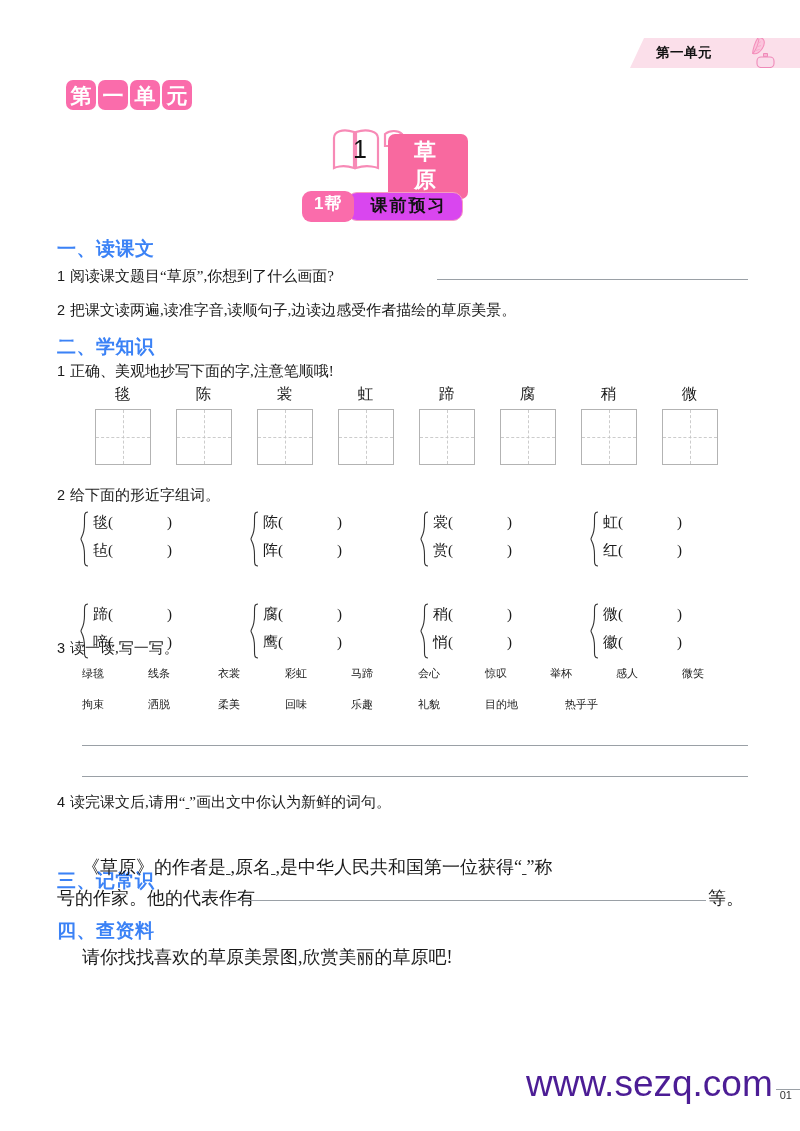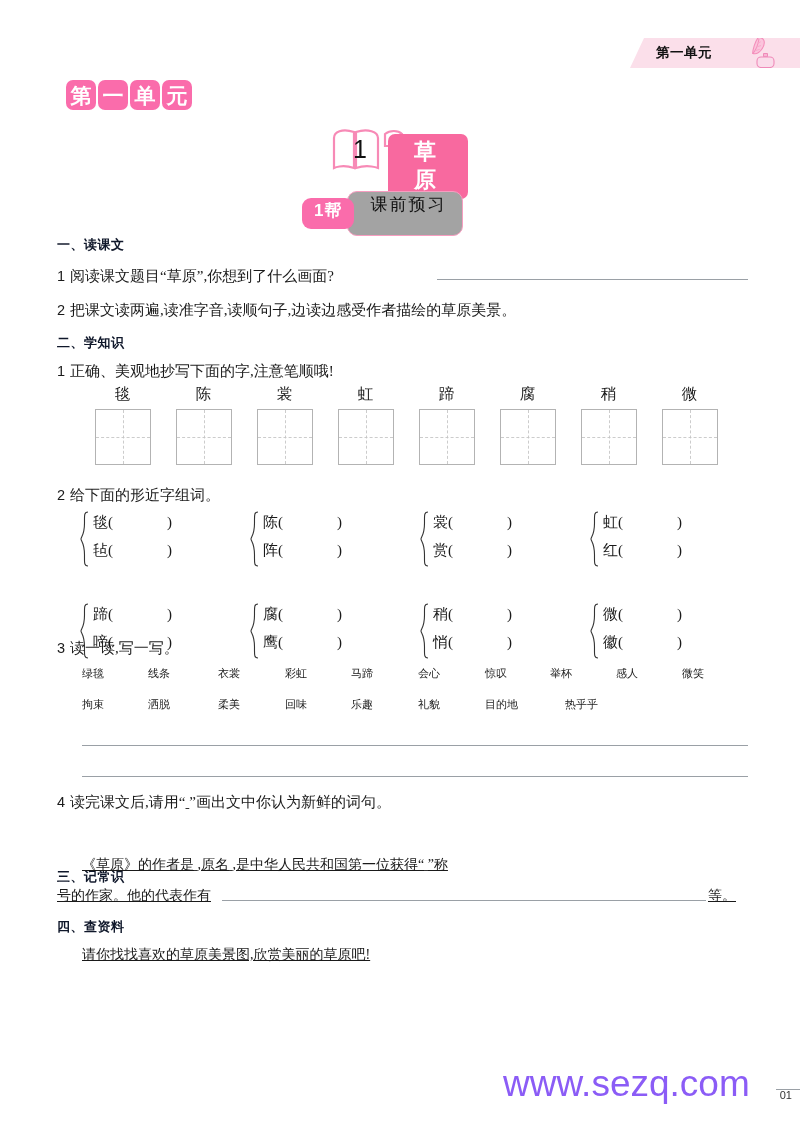--- a/index.html
+++ b/index.html
@@ -61,38 +61,38 @@
   .sub-row { position: absolute; left: 302px; top: 191px; display: flex; align-items: center; }
   .help-pill {
     background: #fa6cab; color: #fff; border-radius: 9px;
     font-family: "Liberation Sans", sans-serif; font-weight: bold;
     font-size: 17px; padding: 2px 12px 7px 12px; line-height: 1.3;
     letter-spacing: 1px; position: relative; z-index: 2;
   }
   .prep-pill {
     margin-left: -7px;
     border: 1.6px solid #f79dc0; border-radius: 10px;
-    background: #a3a3a3; color: #111;
-    font-family: "Liberation Sans", sans-serif; font-weight: normal;
-    font-size: 17px; padding: 2px 16px 19px 22px; line-height: 1.3;
+    background: #d946ef; color: #111;
+    font-family: "Liberation Sans", sans-serif; font-weight: bold;
+    font-size: 17px; padding: 2px 16px 3px 22px; line-height: 1.3;
     letter-spacing: 2px;
   }
 
   
   .sec-head {
     position: absolute; left: 57px;
-    color: #0f172a; font-family: "Liberation Sans", sans-serif;
-    font-weight: bold; font-size: 13px; letter-spacing: .5px;
+    color: #3b82f6; font-family: "Liberation Sans", sans-serif;
+    font-weight: bold; font-size: 19px; letter-spacing: .5px;
   }
   .q-line { position: absolute; font-size: 15px; line-height: 1; white-space: nowrap; }
   .q-num {
     font-family: "Liberation Sans", sans-serif; font-size: 14.5px;
     margin-right: 5px;
   }
-  .para { position: absolute; font-size: 14px; line-height: 1; white-space: nowrap; text-decoration: underline; }
+  .para { position: absolute; font-size: 18px; line-height: 1; white-space: nowrap; }
 
   .rule {
     position: absolute; height: 0;
     border-top: 1.1px solid #9aa0a6;
   }
 
   
   .grid-row { position: absolute; left: 82px; top: 386px; display: flex; }
   .grid-cell-wrap { width: 81px; display: flex; flex-direction: column; align-items: center; }
   .grid-char { font-size: 15.5px; line-height: 1; margin-bottom: 7px; }
@@ -128,23 +128,23 @@
   .pair-item .paren-open { letter-spacing: 0; }
   .pair-item .paren-gap { display: inline-block; width: 54px; }
 
   
   .vocab { position: absolute; left: 82px; }
   .vocab-row { display: flex; white-space: nowrap; }
   .vocab-w { font-size: 11px; line-height: 1; }
 
   
   .watermark {
-    position: absolute; left: 503px; top: 1065px;
+    position: absolute; left: 526px; top: 1065px;
     font-family: "Liberation Sans", sans-serif;
-    font-size: 37px; color: #8b5cf6; letter-spacing: 0px;
+    font-size: 37px; color: #4c1d95; letter-spacing: 0px;
     line-height: 1; white-space: nowrap;
   }
   .page-no {
     position: absolute; right: 8px; top: 1090px;
     font-family: "Liberation Sans", sans-serif;
     font-size: 11px; color: #333; line-height: 1;
   }
   .page-no-rule {
     position: absolute; right: 0; top: 1089px; width: 24px; height: 0;
     border-top: 1.2px solid #9aa0a6;

